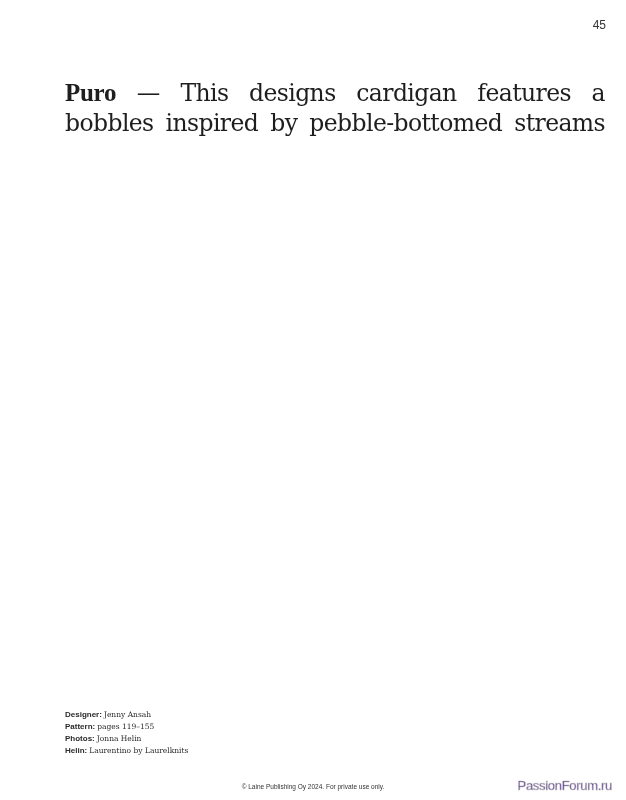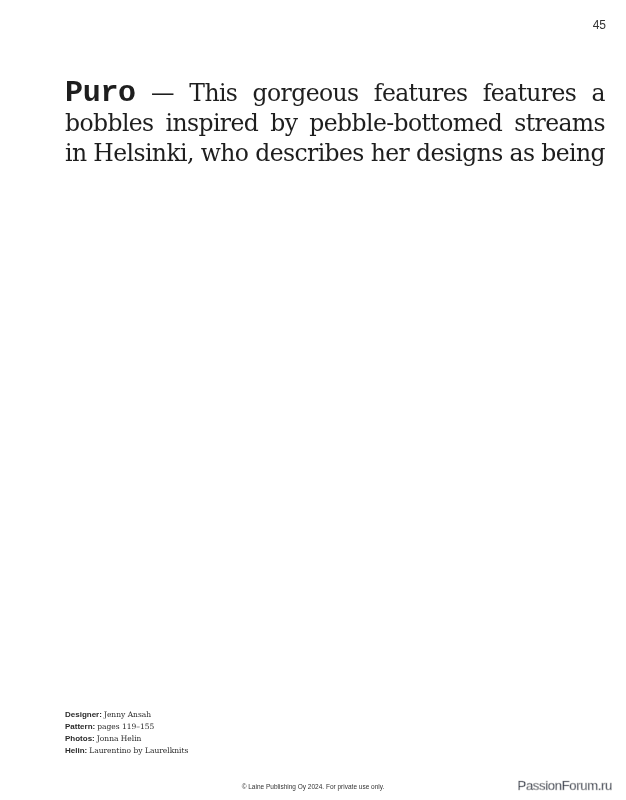--- a/index.html
+++ b/index.html
@@ -38,23 +38,23 @@
       display: block;
       text-align: justify;
       text-align-last: justify;
       white-space: nowrap;
     }
     .intro .line.last {
       text-align-last: left;
       margin-left: -8px;
     }
     .intro .title {
-      font-family: Liberation Mono, monospace;
+      font-family: Liberation Serif, serif;
       font-weight: bold;
-      font-size: 30px;
+      font-size: 25px;
       letter-spacing: -0.3px;
     }
     .credits {
       position: absolute;
       left: 65px;
       top: 709px;
       font-size: 8px;
       line-height: 12px;
       color: #2a2a2a;
     }
@@ -78,34 +78,33 @@
       font-family: "Liberation Sans", sans-serif;
       font-size: 6.5px;
       color: #333333;
     }
     .watermark {
       position: absolute;
       right: 14px;
       top: 778px;
       font-family: "Liberation Sans", sans-serif;
       font-size: 13px;
-      color: #0f172a;
+      color: #4c1d95;
       -webkit-text-stroke: 0.6px #bdbdbd;
       letter-spacing: -0.3px;
     }
   </style>
 </head>
 <body>
 
 <div class="page-number">45</div>
 
 <div class="intro">
-  <span class="line"><span class="title">Puro</span><span> — This gorgeous features features a</span></span>
+  <span class="line"><span class="title">Puro</span><span> — This designs cardigan features a</span></span>
   <span class="line">bobbles inspired by pebble-bottomed streams</span>
-  <span class="line">in Helsinki, who describes her designs as being</span>
 </div>
 
 <div class="credits">
   <div class="credit-row">
     <span class="credit-label">Designer:</span>
     <span class="credit-value">Jenny Ansah</span>
   </div>
   <div class="credit-row">
     <span class="credit-label">Pattern:</span>
     <span class="credit-value">pages 119–155</span>

